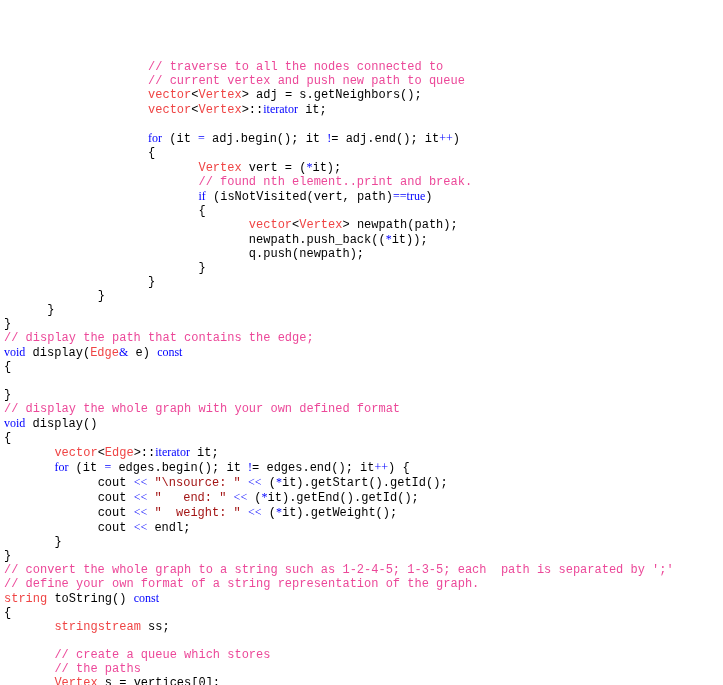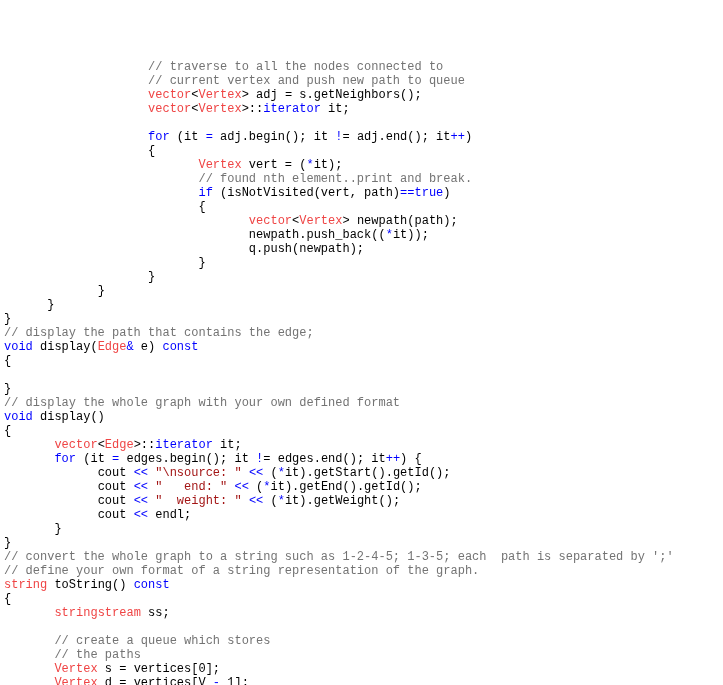--- a/index.html
+++ b/index.html
@@ -5,22 +5,22 @@
   body {
     margin: 0;
     padding: 4px;
     background: #ffffff;
     font-family: Consolas, "Courier New", monospace;
     font-size: 12px;
     line-height: 14px;
     white-space: pre;
     color: #000000;
   }
-  .c-comment { color: #737373; }
-  .c-keyword { color: #0000ff; }
+  .c-comment { color: #ec4899; }
+  .c-keyword { color: #0000ff; font-family: Liberation Serif, serif; }
   .c-type    { color: #ef4444; }
   .c-string  { color: #a31515; }
   .code-block { display: block; }
 </style>
 </head>
 <body>
 
 
 
 <div class="code-block" id="code-root"><div>                    <span class="c-comment">// traverse to all the nodes connected to</span></div><div>                    <span class="c-comment">// current vertex and push new path to queue</span></div><div>                    <span class="c-type">vector</span><span>&lt;</span><span class="c-type">Vertex</span><span>&gt; adj = s.getNeighbors();</span></div><div>                    <span class="c-type">vector</span><span>&lt;</span><span class="c-type">Vertex</span><span>&gt;::</span><span class="c-keyword">iterator</span><span> it;</span></div><div>&nbsp;</div><div>                    <span class="c-keyword">for</span><span> (it </span><span class="c-keyword">=</span><span> adj.begin(); it </span><span class="c-keyword">!</span><span>= adj.end(); it</span><span class="c-keyword">++</span><span>)</span></div><div>                    <span>{</span></div><div>                           <span class="c-type">Vertex</span><span> vert = (</span><span class="c-keyword">*</span><span>it);</span></div><div>                           <span class="c-comment">// found nth element..print and break.</span></div><div>                           <span class="c-keyword">if</span><span> (isNotVisited(vert, path)</span><span class="c-keyword">==</span><span class="c-keyword">true</span><span>)</span></div><div>                           <span>{</span></div><div>                                  <span class="c-type">vector</span><span>&lt;</span><span class="c-type">Vertex</span><span>&gt; newpath(path);</span></div><div>                                  <span>newpath.push_back((</span><span class="c-keyword">*</span><span>it));</span></div><div>                                  <span>q.push(newpath);</span></div><div>                           <span>}</span></div><div>                    <span>}</span></div><div>             <span>}</span></div><div>      <span>}</span></div><div><span>}</span></div><div><span class="c-comment">// display the path that contains the edge;</span></div><div><span class="c-keyword">void</span><span> display(</span><span class="c-type">Edge</span><span class="c-keyword">&amp;</span><span> e) </span><span class="c-keyword">const</span></div><div><span>{</span></div><div>&nbsp;</div><div><span>}</span></div><div><span class="c-comment">// display the whole graph with your own defined format</span></div><div><span class="c-keyword">void</span><span> display()</span></div><div><span>{</span></div><div>       <span class="c-type">vector</span><span>&lt;</span><span class="c-type">Edge</span><span>&gt;::</span><span class="c-keyword">iterator</span><span> it;</span></div><div>       <span class="c-keyword">for</span><span> (it </span><span class="c-keyword">=</span><span> edges.begin(); it </span><span class="c-keyword">!</span><span>= edges.end(); it</span><span class="c-keyword">++</span><span>) {</span></div><div>             <span>cout </span><span class="c-keyword">&lt;&lt;</span><span> </span><span class="c-string">"\nsource: "</span><span> </span><span class="c-keyword">&lt;&lt;</span><span> (</span><span class="c-keyword">*</span><span>it).getStart().getId();</span></div><div>             <span>cout </span><span class="c-keyword">&lt;&lt;</span><span> </span><span class="c-string">"   end: "</span><span> </span><span class="c-keyword">&lt;&lt;</span><span> (</span><span class="c-keyword">*</span><span>it).getEnd().getId();</span></div><div>             <span>cout </span><span class="c-keyword">&lt;&lt;</span><span> </span><span class="c-string">"  weight: "</span><span> </span><span class="c-keyword">&lt;&lt;</span><span> (</span><span class="c-keyword">*</span><span>it).getWeight();</span></div><div>             <span>cout </span><span class="c-keyword">&lt;&lt;</span><span> endl;</span></div><div>       <span>}</span></div><div><span>}</span></div><div><span class="c-comment">// convert the whole graph to a string such as 1-2-4-5; 1-3-5; each  path is separated by ';'</span></div><div><span class="c-comment">// define your own format of a string representation of the graph.</span></div><div><span class="c-type">string</span><span> toString() </span><span class="c-keyword">const</span></div><div><span>{</span></div><div>       <span class="c-type">stringstream</span><span> ss;</span></div><div>&nbsp;</div><div>       <span class="c-comment">// create a queue which stores</span></div><div>       <span class="c-comment">// the paths</span></div><div>       <span class="c-type">Vertex</span><span> s = vertices[0];</span></div><div>       <span class="c-type">Vertex</span><span> d = vertices[V </span><span class="c-keyword">-</span><span> 1];</span></div></div>

